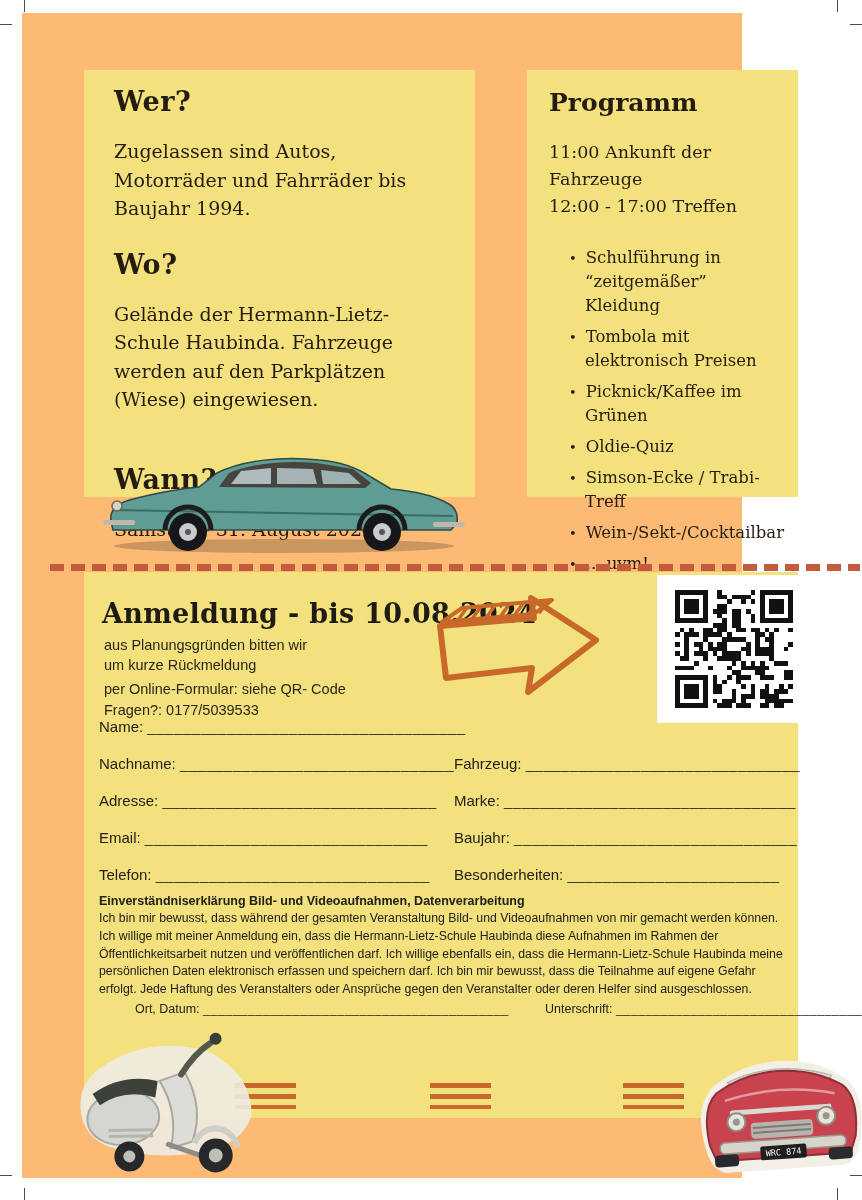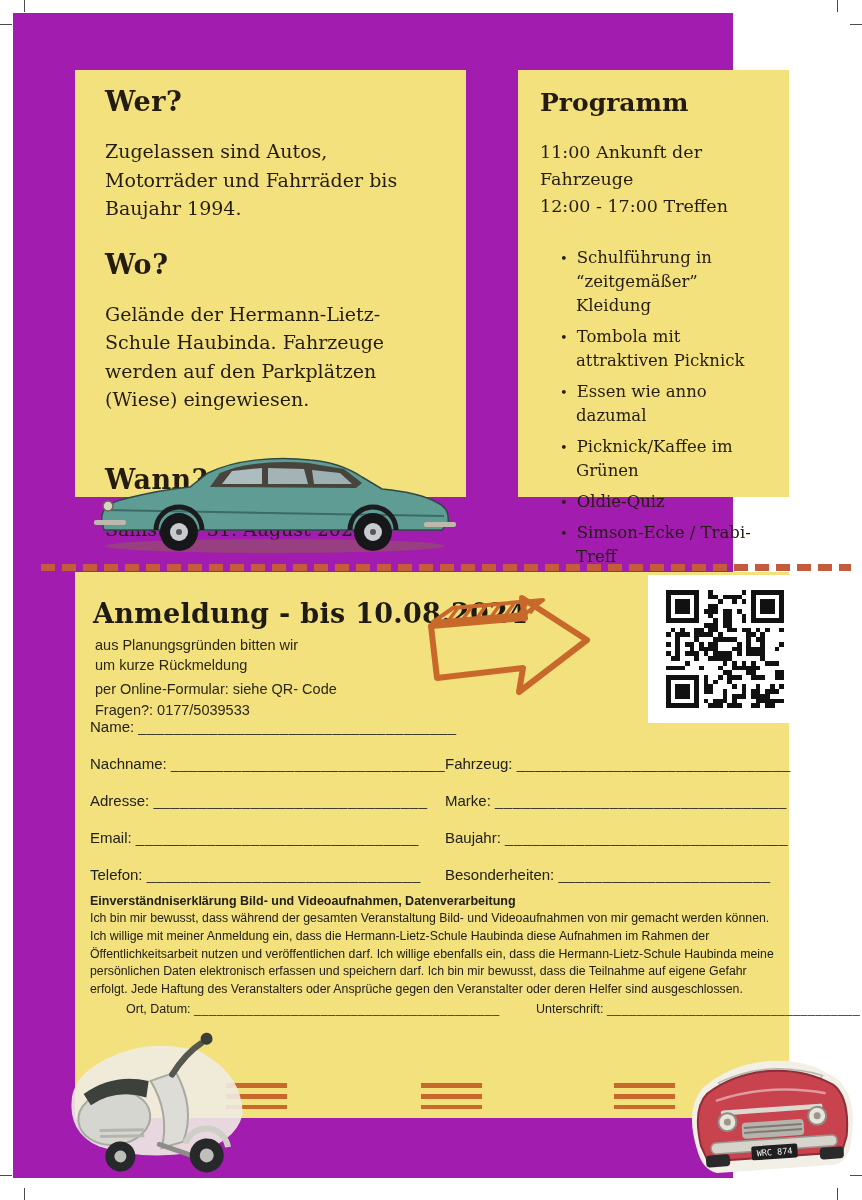--- a/index.html
+++ b/index.html
@@ -1,18 +1,18 @@
 <!DOCTYPE html>
 <html lang="de"><head>
 <meta charset="utf-8">
 <style>
   html,body{margin:0;padding:0;}
   body{width:862px;height:1200px;background:#ffffff;position:relative;
        font-family:"Liberation Sans",sans-serif;overflow:hidden;}
-  .sheet{position:absolute;left:13px;top:13px;width:720px;height:1165px;background:#a21caf;}
+  .sheet{position:absolute;left:22px;top:13px;width:720px;height:1165px;background:#fdba74;}
   .cropmark{position:absolute;background:#4b4b4b;}
 
   
   .panel{position:absolute;background:#f3e17e;}
   .who-box{left:62px;top:57px;width:391px;height:427px;padding:0 30px;box-sizing:border-box;color:#241c10;}
   .prog-box{left:505px;top:57px;width:271px;height:427px;padding:0 22px;box-sizing:border-box;color:#241c10;}
   .reg-box{left:62px;top:559px;width:714px;height:546px;color:#1e1b12;}
 
   .display{font-family:"DejaVu Serif","Liberation Serif",serif;}
   h2.qhead{font-size:27px;font-weight:700;margin:16px 0 20px;letter-spacing:.5px;}
@@ -68,22 +68,21 @@
   </section>
 
   <section class="panel prog-box display">
     <h2>Programm</h2>
     <p class="prog-times">
       <span>11:00 Ankunft der Fahrzeuge</span><br>
       <span>12:00 - 17:00 Treffen</span>
     </p>
     <ul class="prog-list">
       <li>Schulführung in “zeitgemäßer” Kleidung</li>
-      <li>Tombola mit attraktiven Picknick</li>
-      <li>Essen wie anno dazumal</li>
+      <li>Tombola mit elektronisch Preisen</li>
       <li>Picknick/Kaffee im Grünen</li>
       <li>Oldie-Quiz</li>
       <li>Simson-Ecke / Trabi-Treff</li>
       <li>Wein-/Sekt-/Cocktailbar</li>
       <li>... uvm!</li>
     </ul>
   </section>
 
   <svg class="artwork" style="left:79px;top:423px;" width="366" height="120" viewBox="0 0 366 120">
     <ellipse cx="183" cy="110" rx="170" ry="7" fill="#8c6a4a" opacity="0.45"></ellipse>

